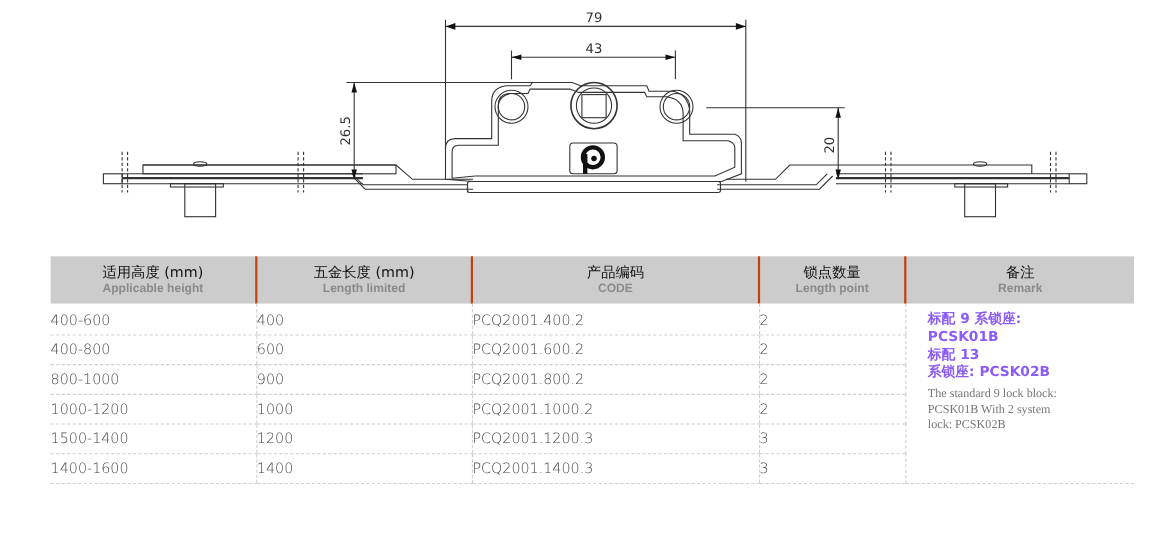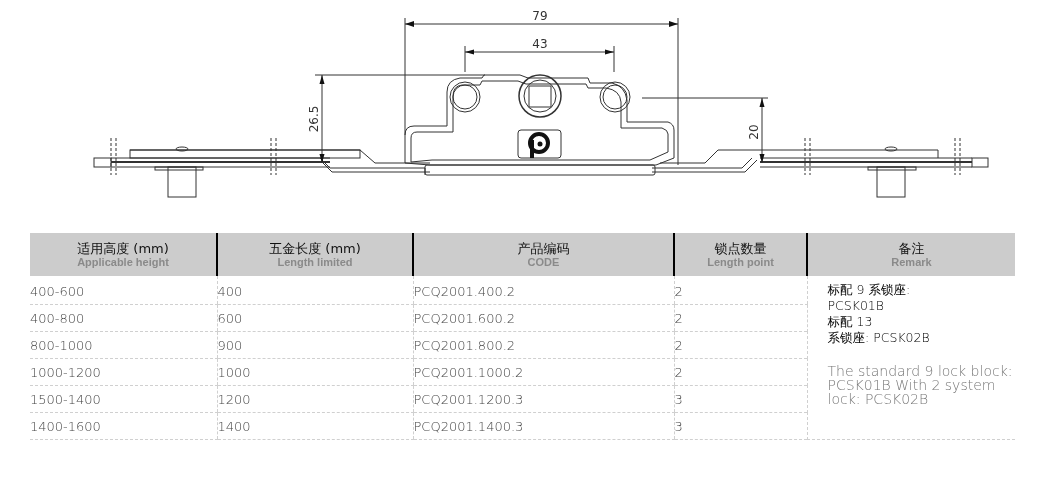--- a/index.html
+++ b/index.html
@@ -1,35 +1,35 @@
 <!DOCTYPE html>
 <html><head>
 <meta charset="utf-8">
 <style>
   html, body { margin:0; padding:0; background:#ffffff; }
   body { width:1053px; height:500px; position:relative; overflow:hidden;
          font-family:"DejaVu Sans", "Liberation Sans", sans-serif; color:#333; }
   #drawing { position:absolute; left:0; top:0; width:1053px; height:215px; }
   #drawing text { font-family:"DejaVu Sans", sans-serif; font-size:12px; fill:#333; }
 
-  .spec-table { position:absolute; left:30px; top:233px; width:985px;
+  .spec-table { position:absolute; left:46px; top:233px; width:985px;
                 border-collapse:collapse; table-layout:fixed; }
   .spec-table th { background:#cccccc; height:43px; padding:0; text-align:center;
-                   border-left:2px solid #000000; vertical-align:middle; }
+                   border-left:2px solid #c2410c; vertical-align:middle; }
   .spec-table th:first-child { border-left:none; }
   .th-cn { display:block; font-size:13px; color:#111; line-height:15px; font-weight:normal; }
   .th-en { display:block; font-size:11px; color:#8a8a8a; line-height:12px; font-family:"Liberation Sans", sans-serif; }
   .spec-table td { height:26px; padding:0; font-size:13px; color:#444;
                    border-bottom:1px dashed #d0d0d0; border-left:1px dashed #d0d0d0;
                    font-family:"DejaVu Sans", sans-serif; font-weight:300; }
   .spec-table td:first-child { border-left:none; }
   .spec-table tr.first td { padding-top:2px; }
   .remark-cell { text-align:left !important; vertical-align:top; padding:6px 0 0 20px !important; }
-  .remark-cn { font-size:12.5px; color:#000000; line-height:16px; }
-  .remark-en { font-size:14px; color:#777; line-height:14px; margin-top:18px; }
+  .remark-cn { font-size:12.5px; color:#8b5cf6; line-height:16px;font-weight:bold; }
+  .remark-en { font-size:11px; color:#777; line-height:14px; margin-top:5px;font-family:Liberation Serif, serif; }
 </style>
 </head>
 <body>
 
 <svg id="drawing" viewBox="0 0 1053 215" xmlns="http://www.w3.org/2000/svg">
   <g fill="none" stroke="#333" stroke-width="1">
 
     <rect x="94" y="158" width="17" height="9"></rect>
     <line x1="111" y1="158" x2="330" y2="158"></line>
     <line x1="111" y1="162" x2="330" y2="162" stroke-width="2"></line>

